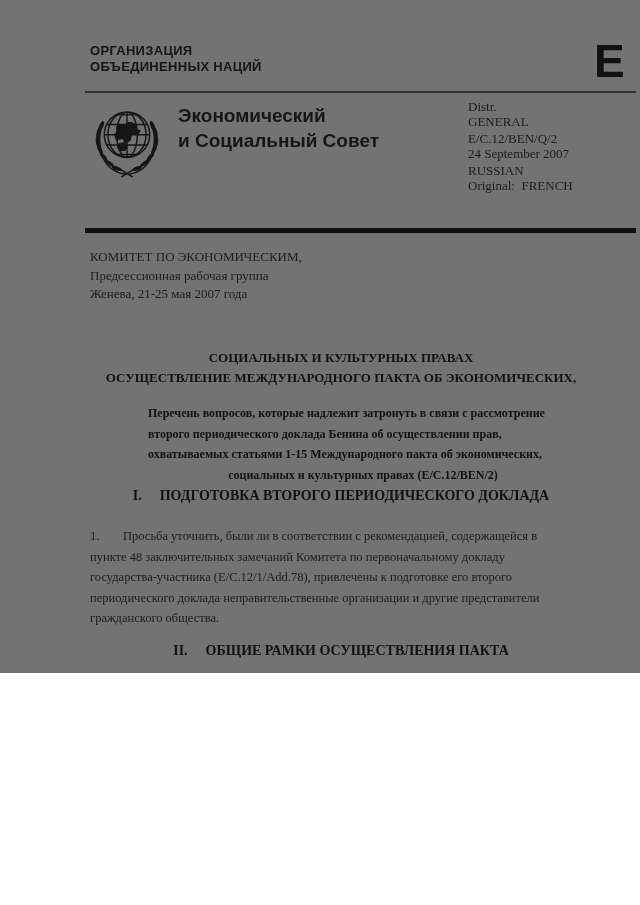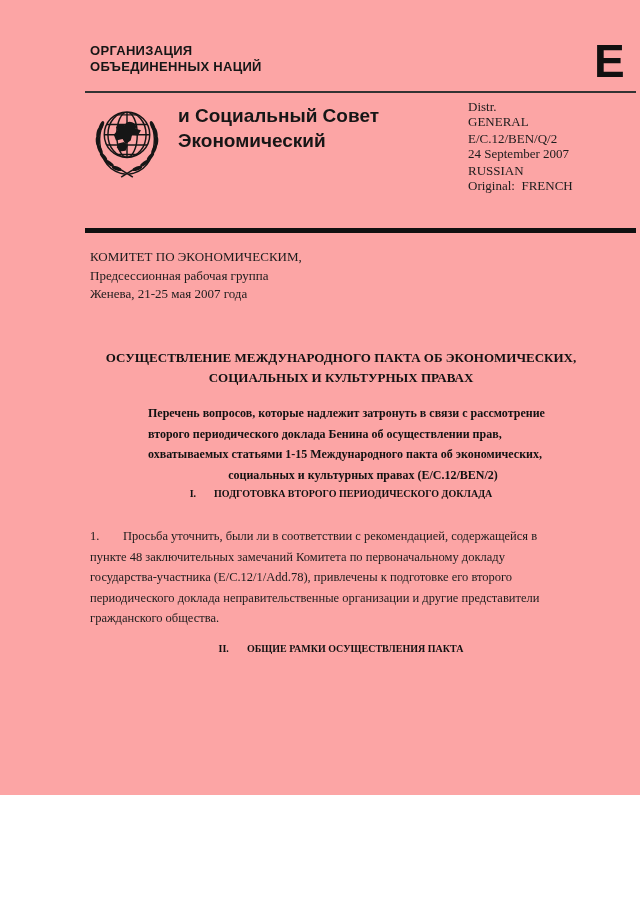--- a/index.html
+++ b/index.html
@@ -3,22 +3,22 @@
 <meta charset="utf-8">
 <style>
   html, body {
     margin: 0;
     padding: 0;
     background: #ffffff;
   }
   .page {
     position: relative;
     width: 640px;
-    height: 795px;
-    background: #fca5a5;
+    height: 673px;
+    background: #737373;
     color: #1c1c1c;
     font-family: "Liberation Serif", serif;
     overflow: hidden;
   }
   
   .org-block {
     position: absolute;
     left: 90px;
     top: 43px;
     font-family: "Liberation Sans", sans-serif;
@@ -113,21 +113,21 @@
     color: #111;
   }
   .doc-subtitle .sub-line { white-space: nowrap; }
   .doc-subtitle .sub-line.centered { text-align: center; }
   .section-heading {
     position: absolute;
     left: 52px;
     width: 578px;
     text-align: center;
     font-weight: bold;
-    font-size: 10px;
+    font-size: 14px;
     color: #111;
   }
   .section-heading .num { margin-right: 18px; }
   .heading-1 { top: 488px; }
   .heading-2 { top: 634px; margin-top: 9px; }
   .paragraph {
     position: absolute;
     left: 90px;
     width: 472px;
     font-size: 12.5px;
@@ -206,44 +206,44 @@
         <ellipse cx="100" cy="59" rx="7" ry="2.6" transform="rotate(95 100 59)"></ellipse>
         <ellipse cx="97" cy="70" rx="7" ry="2.6" transform="rotate(115 97 70)"></ellipse>
         <ellipse cx="92" cy="80" rx="7" ry="2.6" transform="rotate(130 92 80)"></ellipse>
         <ellipse cx="84" cy="89" rx="7" ry="2.6" transform="rotate(145 84 89)"></ellipse>
         <ellipse cx="74" cy="96" rx="7" ry="2.6" transform="rotate(160 74 96)"></ellipse>
       </g>
     </svg>
   </div>
 
   <div class="council-block">
+    <div>Экономический</div>
     <div>и Социальный Совет</div>
-    <div>Экономический</div>
   </div>
 
   <div class="distr-block">
     <div>Distr.</div>
     <div>GENERAL</div>
     <div class="gap">E/C.12/BEN/Q/2</div>
     <div>24 September 2007</div>
     <div class="gap">RUSSIAN</div>
     <div class="pre">Original:  FRENCH</div>
   </div>
 
   <div class="rule-thick"></div>
 
   <div class="committee-block">
     <div>КОМИТЕТ ПО ЭКОНОМИЧЕСКИМ,</div>
     <div class="small-line">Предсессионная рабочая группа</div>
     <div class="small-line">Женева, 21-25 мая 2007 года</div>
   </div>
 
   <div class="doc-title">
+    <div>СОЦИАЛЬНЫХ И КУЛЬТУРНЫХ ПРАВАХ</div>
     <div>ОСУЩЕСТВЛЕНИЕ МЕЖДУНАРОДНОГО ПАКТА ОБ ЭКОНОМИЧЕСКИХ,</div>
-    <div>СОЦИАЛЬНЫХ И КУЛЬТУРНЫХ ПРАВАХ</div>
   </div>
 
   <div class="doc-subtitle">
     <div class="sub-line">Перечень вопросов, которые надлежит затронуть в связи с рассмотрение</div>
     <div class="sub-line">второго периодического доклада Бенина об осуществлении прав,</div>
     <div class="sub-line">охватываемых статьями 1-15 Международного пакта об экономических,</div>
     <div class="sub-line centered">социальных и культурных правах (E/C.12/BEN/2)</div>
   </div>
 
   <div class="section-heading heading-1">

